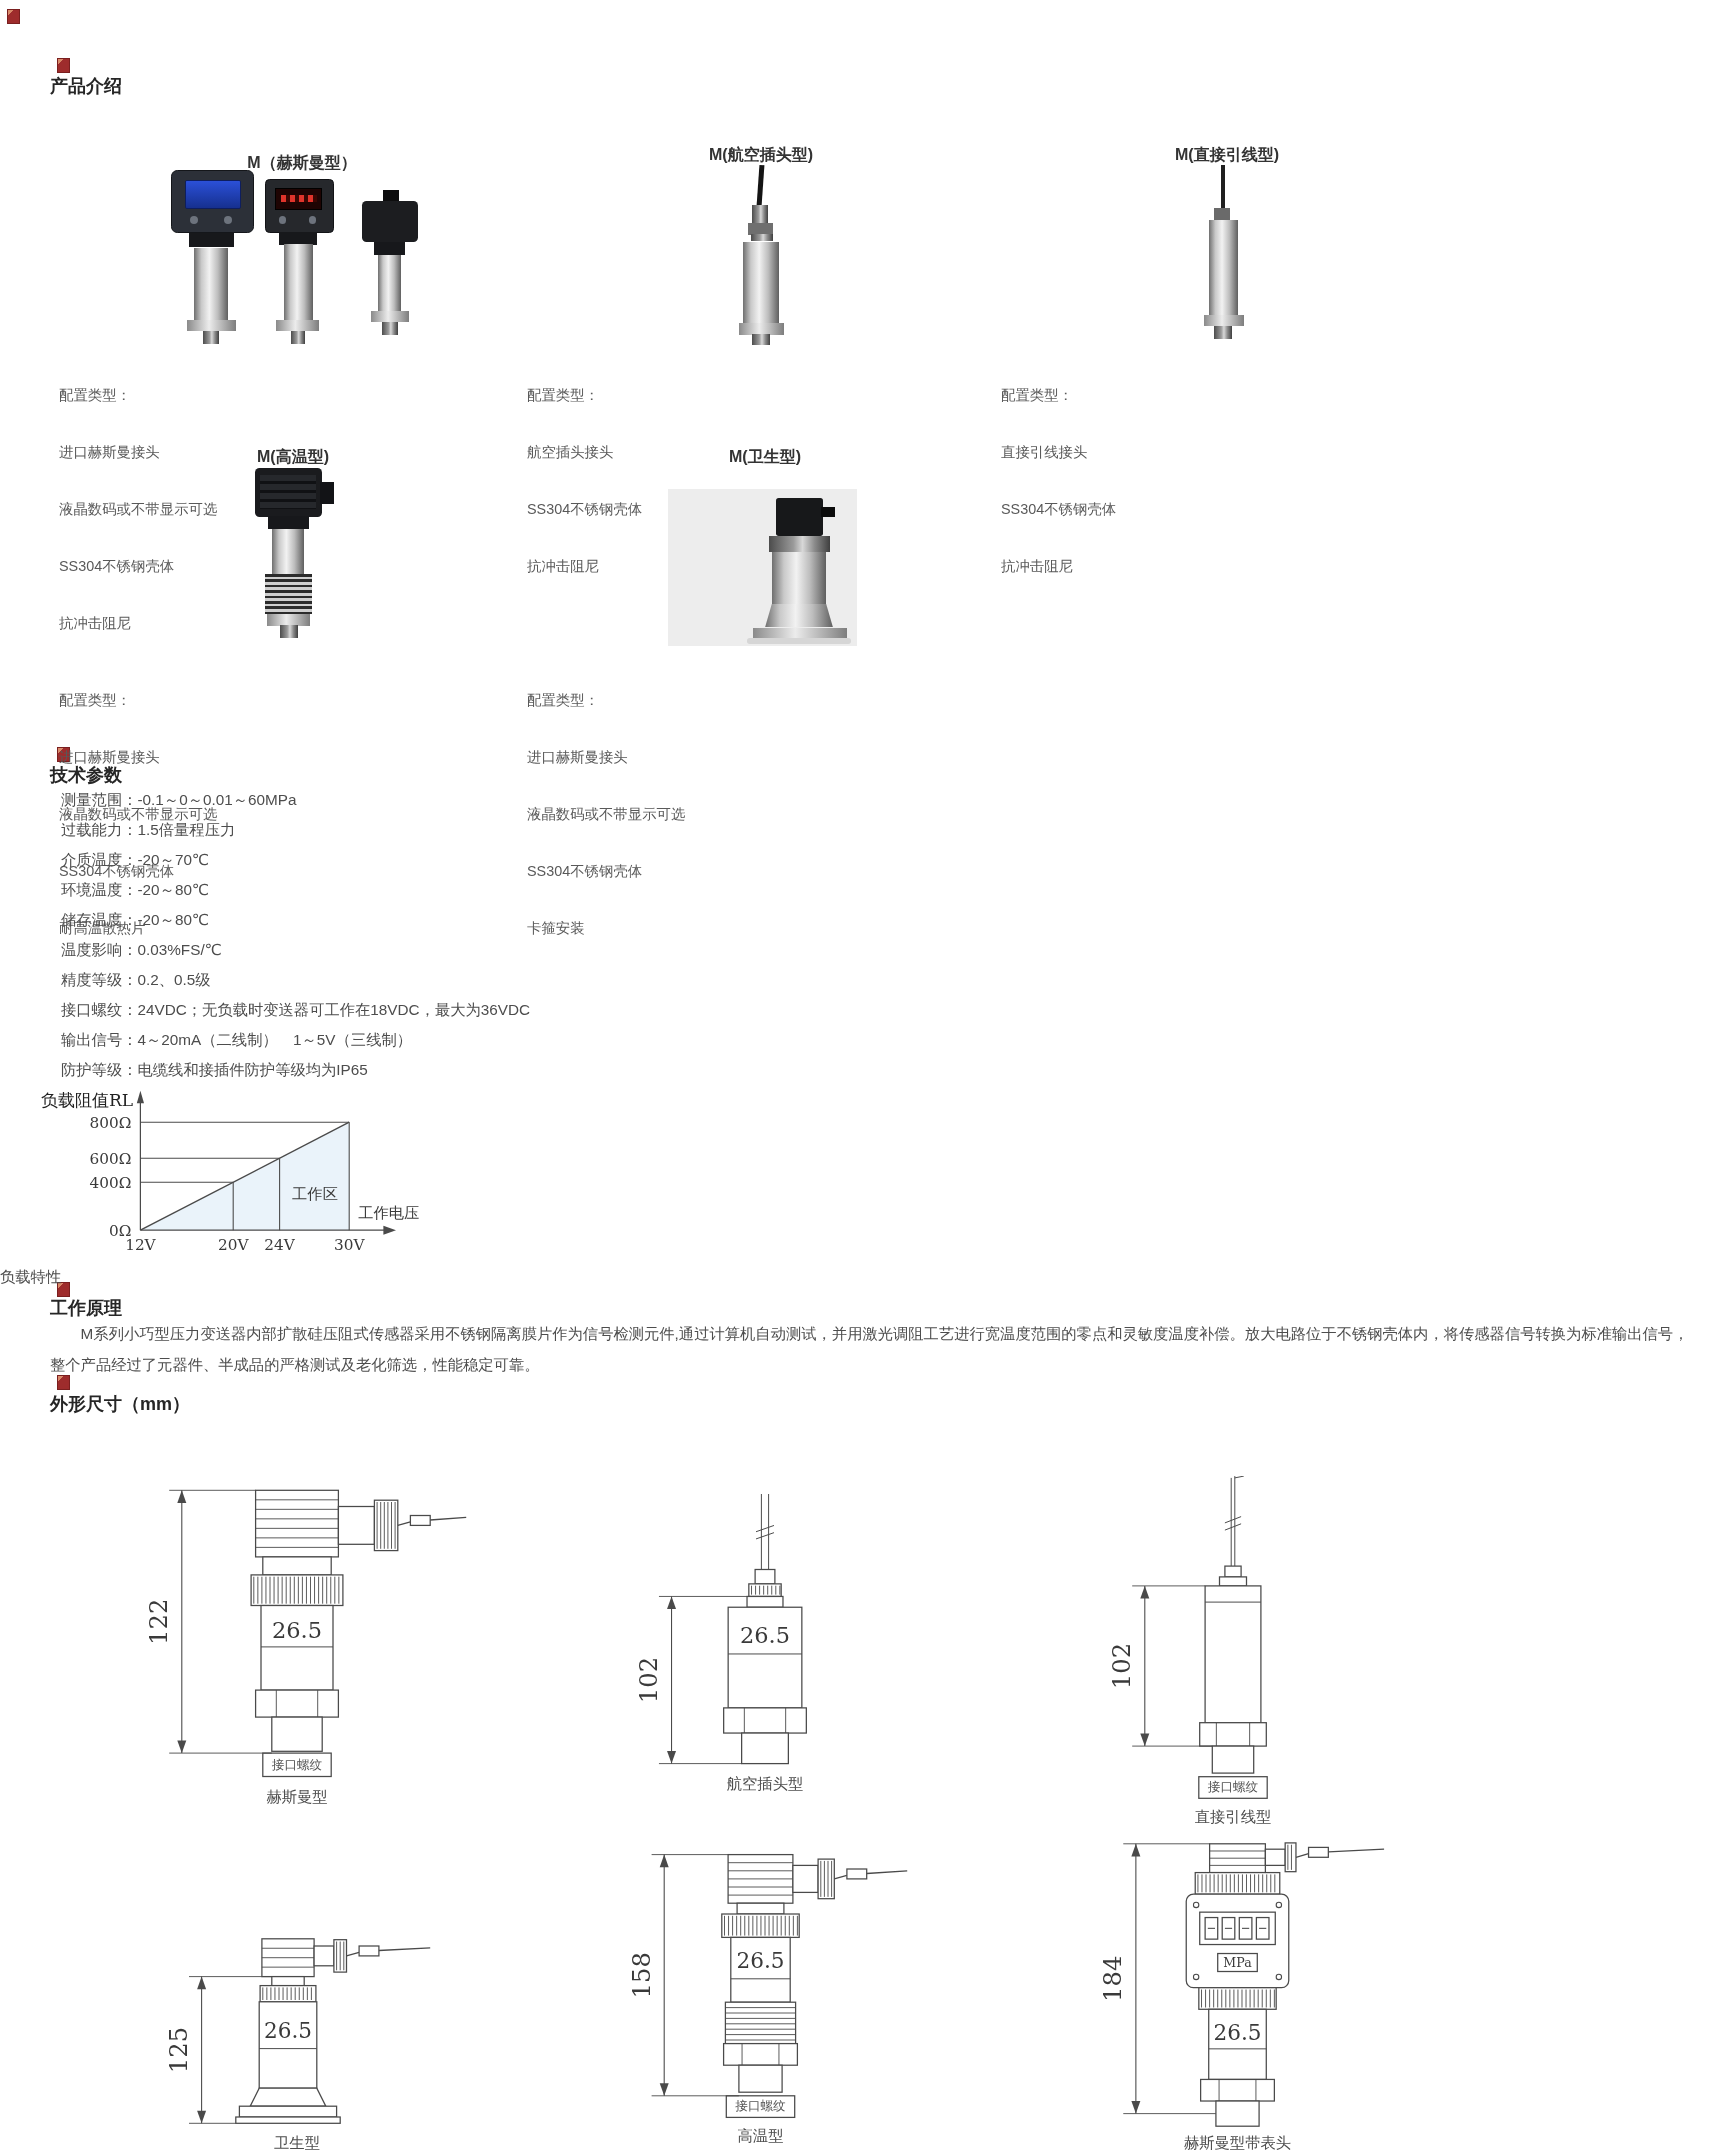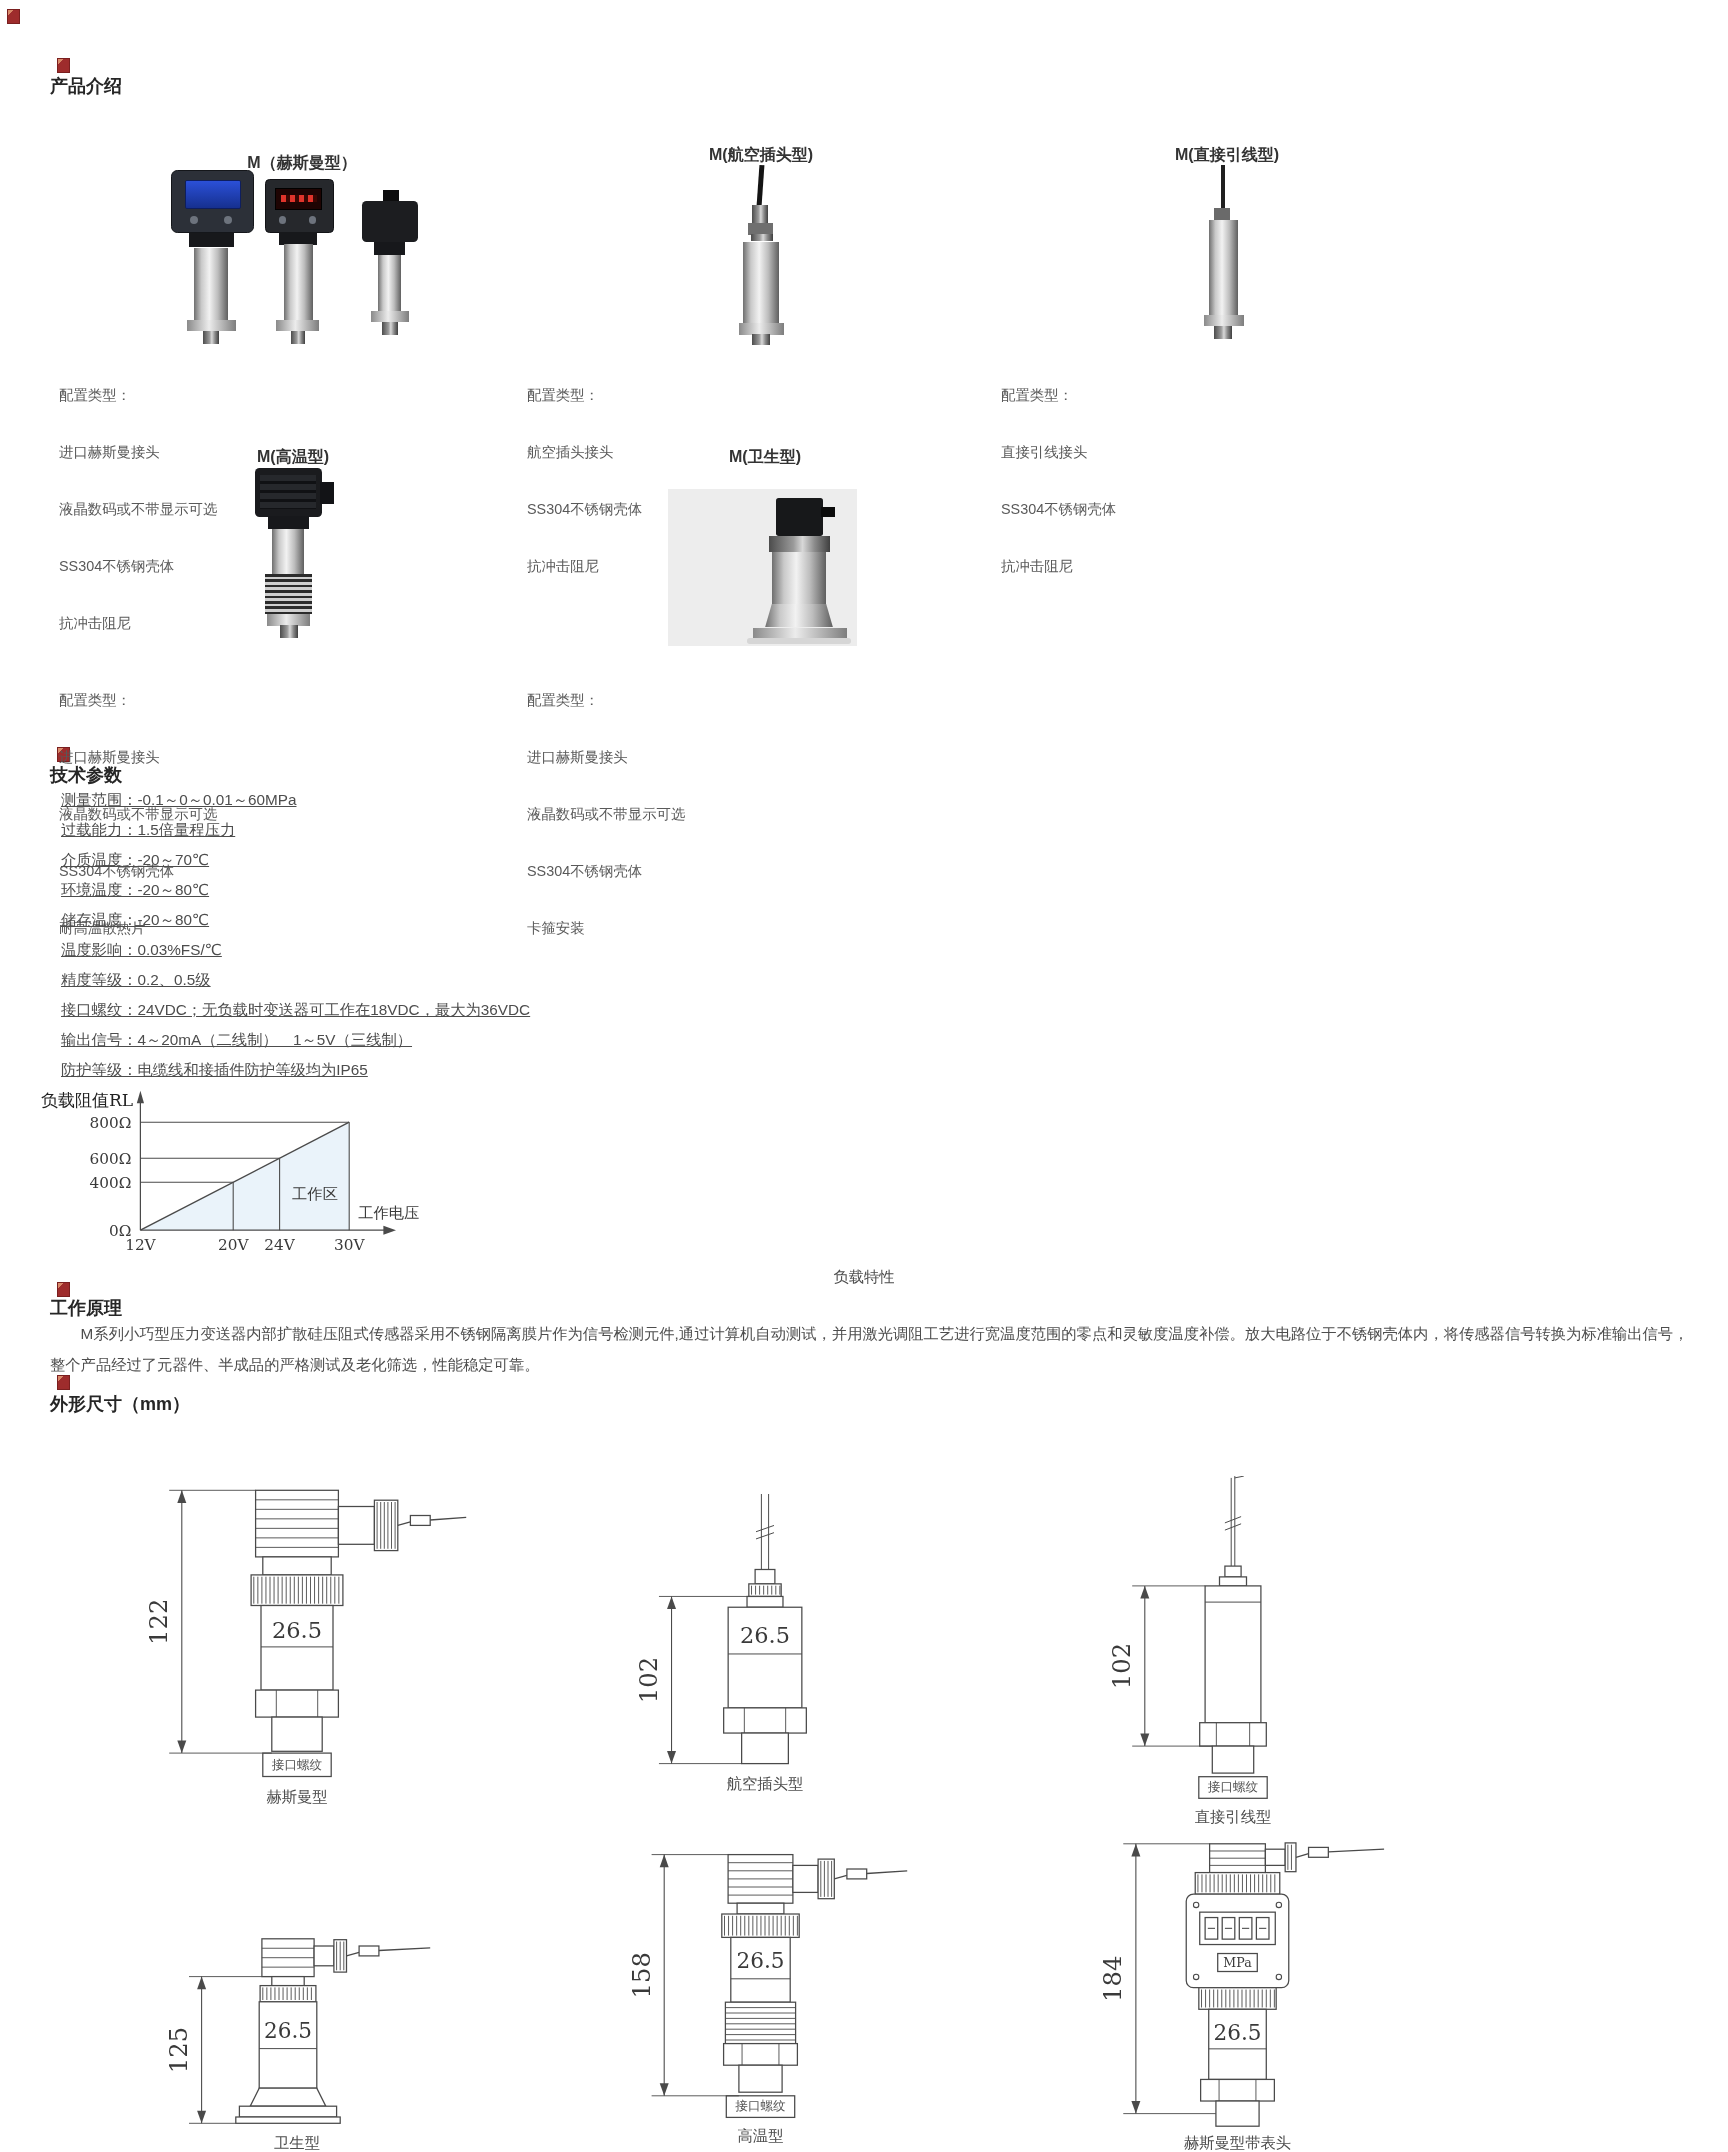--- a/index.html
+++ b/index.html
@@ -5,24 +5,24 @@
   html,body{margin:0;padding:0;background:#fff;}
   .page{position:relative;width:1728px;height:2152px;background:#fff;overflow:hidden;
         font-family:"Liberation Sans","DejaVu Sans",sans-serif;padding-left:39px;}
   .abs{position:absolute;}
   .ph{position:absolute;}
   .h2{font-weight:bold;font-size:18px;color:#262626;white-space:nowrap;}
   .mlabel{font-weight:bold;font-size:16px;color:#333;text-align:center;white-space:nowrap;}
   .cfg{font-size:14.4px;color:#595959;}
   .cfg div{line-height:17px;white-space:nowrap;margin-top:40px;}
   .params{font-size:15.3px;color:#4d4d4d;}
-  .params div{line-height:30px;white-space:nowrap;text-decoration:underline;}
+  .params div{line-height:30px;white-space:nowrap;}
   .para{font-size:15.3px;color:#4d4d4d;line-height:31px;text-indent:2em;}
   .cap{font-size:15.3px;color:#4d4d4d;text-align:center;margin-top:1.8px;white-space:nowrap;}
-  .chart-cap{font-size:15.3px;color:#4d4d4d;text-align:center;}
+  .chart-cap{font-size:15.3px;color:#4d4d4d;text-align:left;}
   .ylab{font-family:"DejaVu Serif","Liberation Serif",serif;font-size:17px;color:#222;white-space:nowrap;}
   .mini{width:10.8px;height:12.6px;background:#9e2c2c;border:0.9px solid #7a1f1f;
         background-image:linear-gradient(135deg,#d98a6a 0 3.6px,rgba(0,0,0,0) 3.6px);}
   .steel{background:linear-gradient(90deg,#6f6f6f 0%,#c9c9c9 22%,#f2f2f2 45%,#bdbdbd 70%,#5f5f5f 100%);}
   .steelD{background:linear-gradient(90deg,#4c4c4c,#9a9a9a 40%,#d8d8d8 55%,#8a8a8a 75%,#3f3f3f);}
   .hexn{background:linear-gradient(90deg,#8a8a8a,#ececec 45%,#7d7d7d);}
   .blk{background:#17181b;}
   svg text{user-select:none;}
 </style>
 </head>

